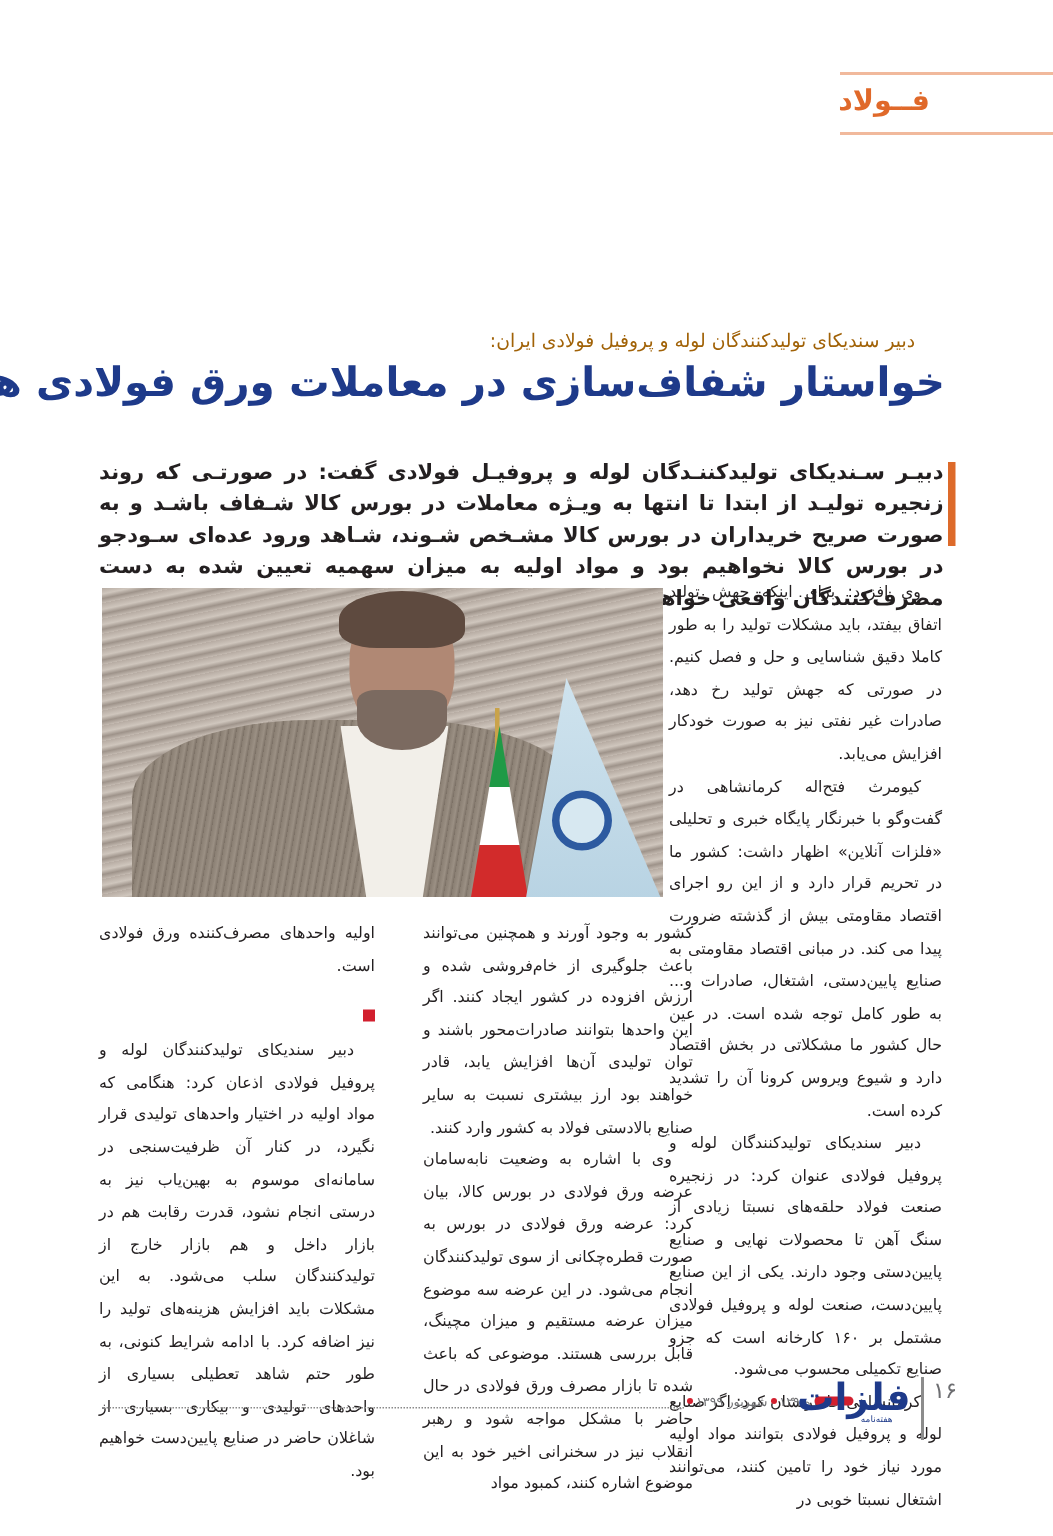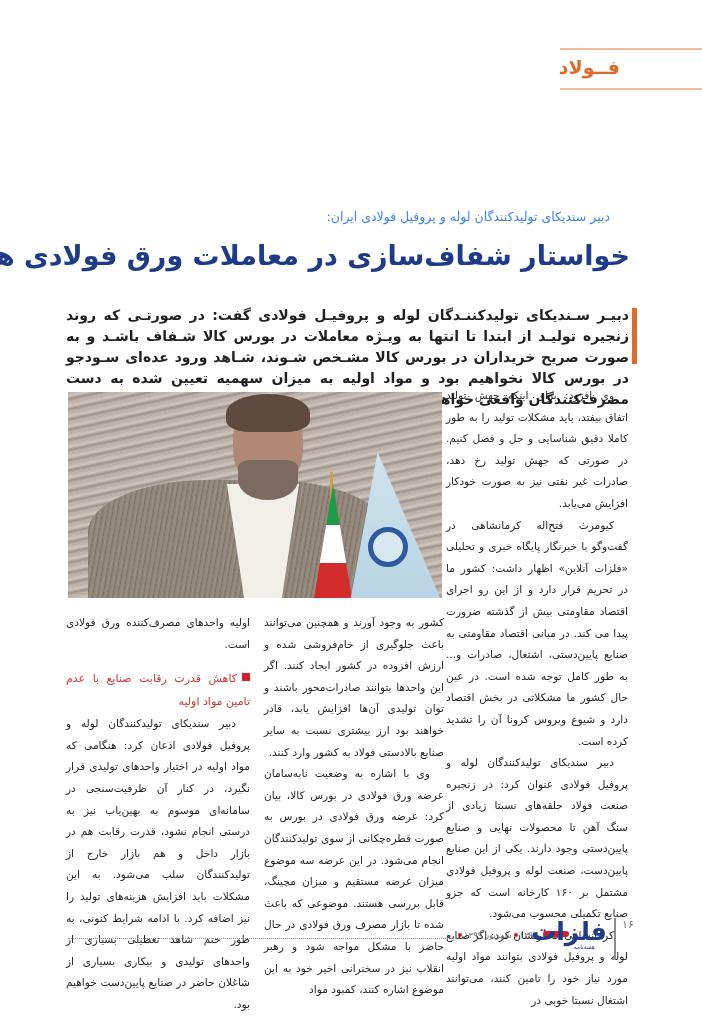--- a/index.html
+++ b/index.html
@@ -5,21 +5,21 @@
   * { box-sizing: border-box; margin: 0; padding: 0; }
   html, body { width: 702px; height: 1024px; background: #ffffff; overflow: hidden; }
   body { position: relative; font-family: "DejaVu Sans", sans-serif; color: #231f20; direction: rtl; }
 
   .section-tag { position: absolute; top: 48px; left: 560px; width: 142px; height: 40px; text-align: center; }
   .section-tag .rule { position: absolute; left: 0; right: 0; height: 2px; background: #f1b99c; }
   .section-tag .rule.top { top: 0; }
   .section-tag .rule.bottom { top: 40px; }
   .section-tag .label { position: absolute; top: 8px; right: 82px; font-size: 19px; font-weight: bold; color: #e0692a; white-space: nowrap; letter-spacing: 1px; }
 
-  .kicker { position: absolute; top: 209px; right: 92px; font-size: 12.5px; color: #3b82f6; white-space: nowrap; }
+  .kicker { position: absolute; top: 219px; right: 92px; font-size: 12.5px; color: #a16207; white-space: nowrap; }
   .headline { position: absolute; top: 240px; right: 72px; left: 60px; font-size: 27px; font-weight: bold; color: #1e3a8a; white-space: nowrap; text-align: right; letter-spacing: -0.5px; }
 
   .lead { position: absolute; top: 305px; right: 73px; width: 563px; font-size: 14px; font-weight: bold; line-height: 21px; text-align: justify; color: #231f20; }
   .lead-bar { position: absolute; top: 308px; left: 632px; width: 5px; height: 56px; background: #dd6a2a; }
 
   .photo { position: absolute; top: 392px; left: 68px; width: 374px; height: 206px; overflow: hidden;
     background: repeating-linear-gradient(168deg, #b7aca3 0px, #cfc6bd 4px, #9e938a 7px, #c4bab1 10px); }
   .photo .person-head { position: absolute; left: 165px; top: 10px; width: 70px; height: 90px; border-radius: 42% 42% 48% 48%; background: #b08874; }
   .photo .hair { position: absolute; left: 158px; top: 2px; width: 84px; height: 38px; border-radius: 50% 50% 30% 30%; background: #5e4a3f; }
   .photo .beard { position: absolute; left: 170px; top: 68px; width: 60px; height: 40px; border-radius: 20% 20% 50% 50%; background: #7b6a60; }
@@ -32,32 +32,32 @@
   .photo .org-flag { position: absolute; left: 282px; top: 60px; width: 92px; height: 150px; clip-path: polygon(30% 0, 100% 100%, 0 100%);
     background: linear-gradient(180deg, #cfe3ee, #b8d3e3); }
   .photo .org-emblem { position: absolute; left: 300px; top: 135px; width: 40px; height: 40px; border-radius: 50%; border: 5px solid #2d5aa0; background: #d7e8f1; }
 
   .col { position: absolute; font-size: 10.6px; line-height: 21.6px; text-align: justify; color: #231f20; }
   .col p { text-indent: 14px; }
   .col p.noindent { text-indent: 0; }
   .col .subhead { color: #d0332f; font-size: 11px; line-height: 23px; margin-top: 12px; text-indent: 0; }
   .col .subhead .sq { display: inline-block; width: 8px; height: 8px; background: #d21f2e; margin-left: 5px; vertical-align: 1px; }
   .col-right { top: 385px; right: 74px; width: 182px; }
-  .col-mid { top: 612px; right: 258px; width: 180px; }
+  .col-mid { top: 612px; right: 240px; width: 180px; }
   .col-left { top: 612px; right: 452px; width: 184px; margin-left: 21px; }
 
   .footer-line { position: absolute; top: 938px; left: 68px; width: 388px; border-top: 1px dotted #8a8a8a; }
   .footer-meta { position: absolute; top: 930px; left: 456px; font-size: 8.5px; color: #6d6e71; white-space: nowrap; direction: rtl; }
   .footer-meta .dot { display: inline-block; width: 4px; height: 4px; border-radius: 50%; background: #d21f2e; margin: 0 2px; vertical-align: 1px; }
   .logo { position: absolute; top: 917px; left: 543px; width: 66px; height: 34px; }
   .logo .word { position: absolute; top: 0; right: 2px; font-size: 25px; font-weight: bold; color: #1e3a8a; letter-spacing: -1px; text-align: center; }
   .logo .sub { position: absolute; top: 26px; right: 14px; font-size: 6px; color: #1e3a8a; }
   .logo .swoosh { position: absolute; top: 14px; left: 0; width: 26px; height: 6px; background: #d21f2e; border-radius: 3px; }
   .page-sep { position: absolute; top: 918px; left: 614px; width: 2px; height: 42px; background: #8c8c8c; }
-  .page-num { position: absolute; top: 918px; left: 622px; font-size: 11px; color: #6d6e71; }
+  .page-num { position: absolute; top: 918px; left: 622px; font-size: 15px; color: #6d6e71; }
 </style>
 </head>
 <body>
 
 <div class="section-tag">
   <div class="rule top"></div>
   <span class="label">فــولاد</span>
   <div class="rule bottom"></div>
 </div>
 
@@ -86,21 +86,21 @@
   <p>کرمانشاهی خاطرنشان کرد: اگر صنایع لوله و پروفیل فولادی بتوانند مواد اولیه مورد نیاز خود را تامین کنند، می‌توانند اشتغال نسبتا خوبی در</p>
 </div>
 
 <div class="col col-mid">
   <p class="noindent">کشور به وجود آورند و همچنین می‌توانند باعث جلوگیری از خام‌فروشی شده و ارزش افزوده در کشور ایجاد کنند. اگر این واحدها بتوانند صادرات‌محور باشند و توان تولیدی آن‌ها افزایش یابد، قادر خواهند بود ارز بیشتری نسبت به سایر صنایع بالادستی فولاد به کشور وارد کنند.</p>
   <p>وی با اشاره به وضعیت نابه‌سامان عرضه ورق فولادی در بورس کالا، بیان کرد: عرضه ورق فولادی در بورس به صورت قطره‌چکانی از سوی تولیدکنندگان انجام می‌شود. در این عرضه سه موضوع میزان عرضه مستقیم و میزان مچینگ، قابل بررسی هستند. موضوعی که باعث شده تا بازار مصرف ورق فولادی در حال حاضر با مشکل مواجه شود و رهبر انقلاب نیز در سخنرانی اخیر خود به این موضوع اشاره کنند، کمبود مواد</p>
 </div>
 
 <div class="col col-left">
   <p class="noindent">اولیه واحدهای مصرف‌کننده ورق فولادی است.</p>
-  <p class="subhead"><span class="sq"></span><span>کاهش قدرت رقابت صنایع با عدم تامین مواد اولیه</span></p>
+  <p class="subhead"><span class="sq"></span></p>
   <p>دبیر سندیکای تولیدکنندگان لوله و پروفیل فولادی اذعان کرد: هنگامی که مواد اولیه در اختیار واحدهای تولیدی قرار نگیرد، در کنار آن ظرفیت‌سنجی در سامانه‌ای موسوم به بهین‌یاب نیز به درستی انجام نشود، قدرت رقابت هم در بازار داخل و هم بازار خارج از تولیدکنندگان سلب می‌شود. به این مشکلات باید افزایش هزینه‌های تولید را نیز اضافه کرد. با ادامه شرایط کنونی، به طور حتم شاهد تعطیلی بسیاری از واحدهای تولیدی و بیکاری بسیاری از شاغلان حاضر در صنایع پایین‌دست خواهیم بود.</p>
 </div>
 
 <div class="footer-line"></div>
 <div class="footer-meta">
   <span>شماره ۱۲۹</span><span class="dot"></span><span>شهریور ۱۳۹۹</span><span class="dot"></span>
 </div>
 <div class="logo">
   <div class="swoosh"></div>
   <span class="word">فلزات</span>

